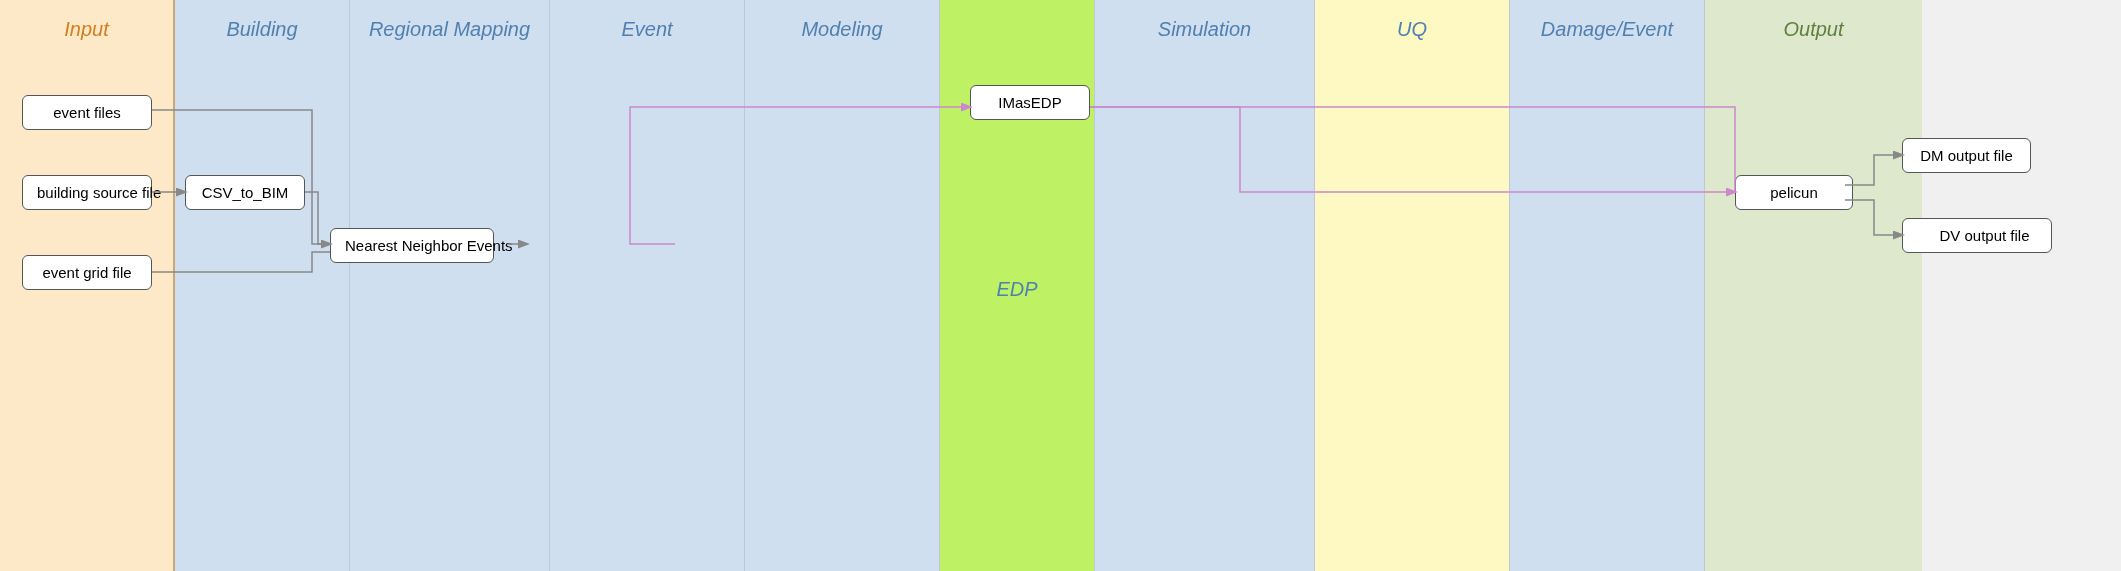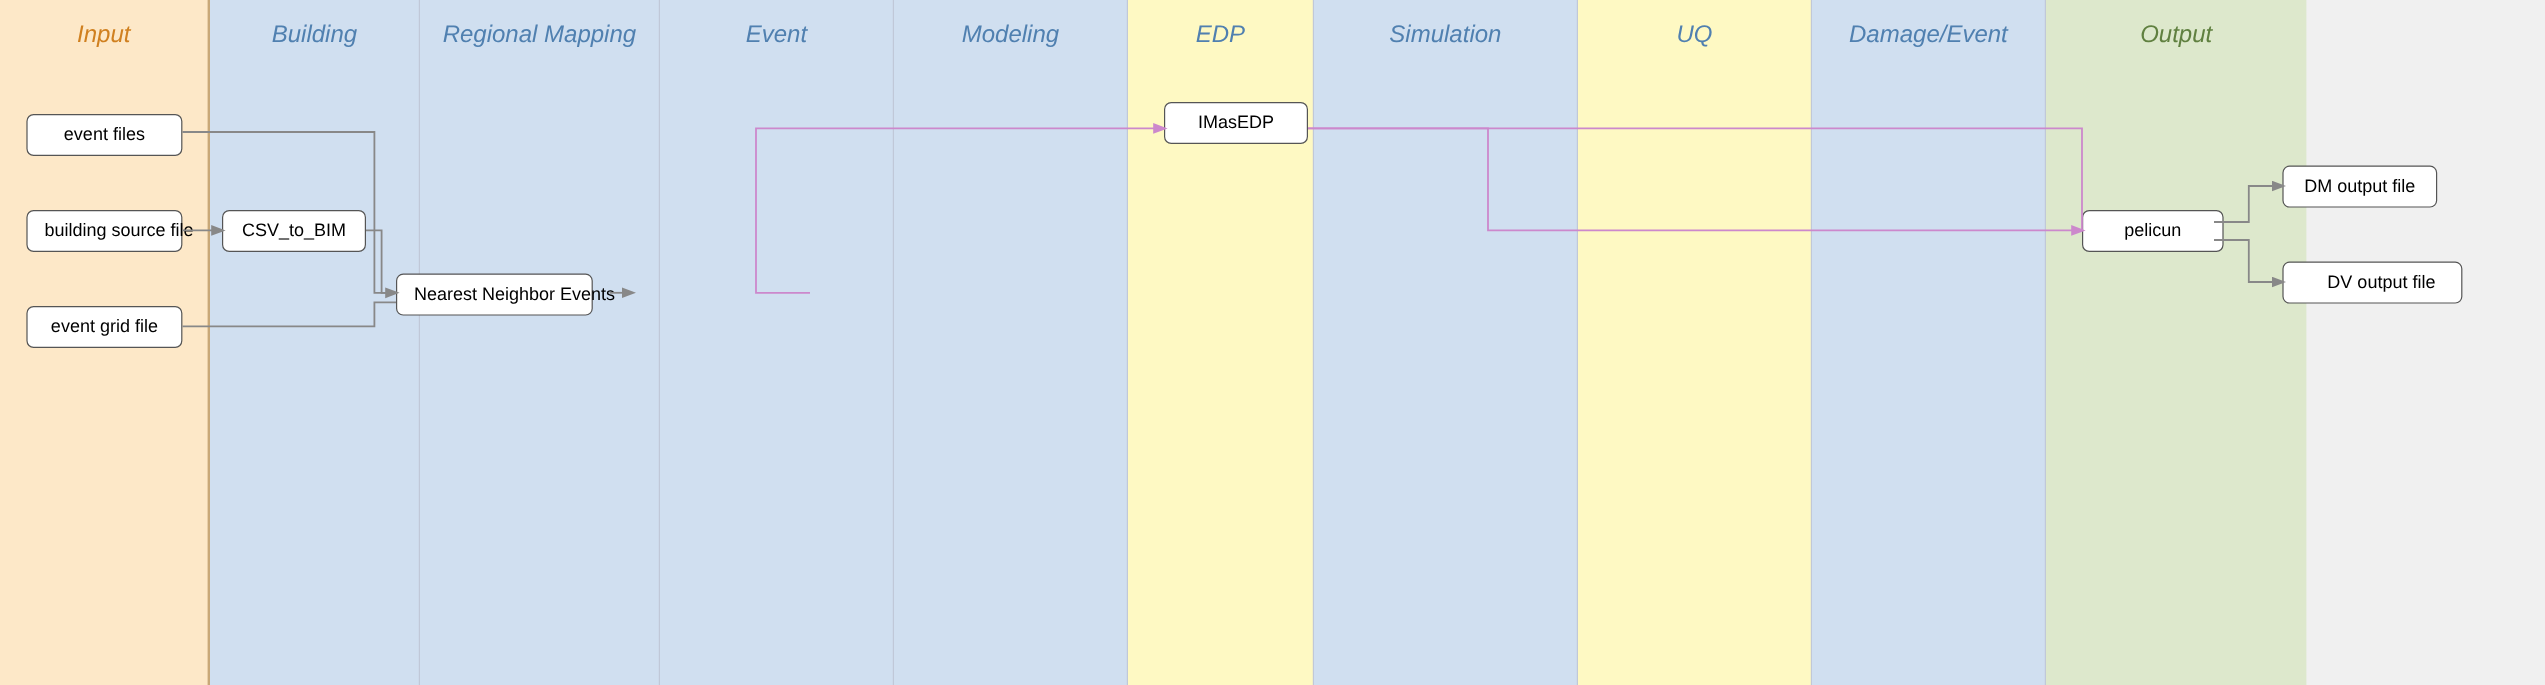--- a/index.html
+++ b/index.html
@@ -53,21 +53,22 @@
       background: #d0dff0;
     }
     .col-event .column-header { color: #5080b0; }
     .col-modeling {
       width: 195px;
       background: #d0dff0;
     }
     .col-modeling .column-header { color: #5080b0; }
     .col-edp {
       width: 155px;
-      background: #fef9c3;
+      background: #bef264;
+      justify-content: center;
     }
     .col-edp .column-header { color: #5080b0; }
     .col-simulation {
       width: 220px;
       background: #d0dff0;
     }
     .col-simulation .column-header { color: #5080b0; }
     .col-uq {
       width: 195px;
       background: #fef9c3;

